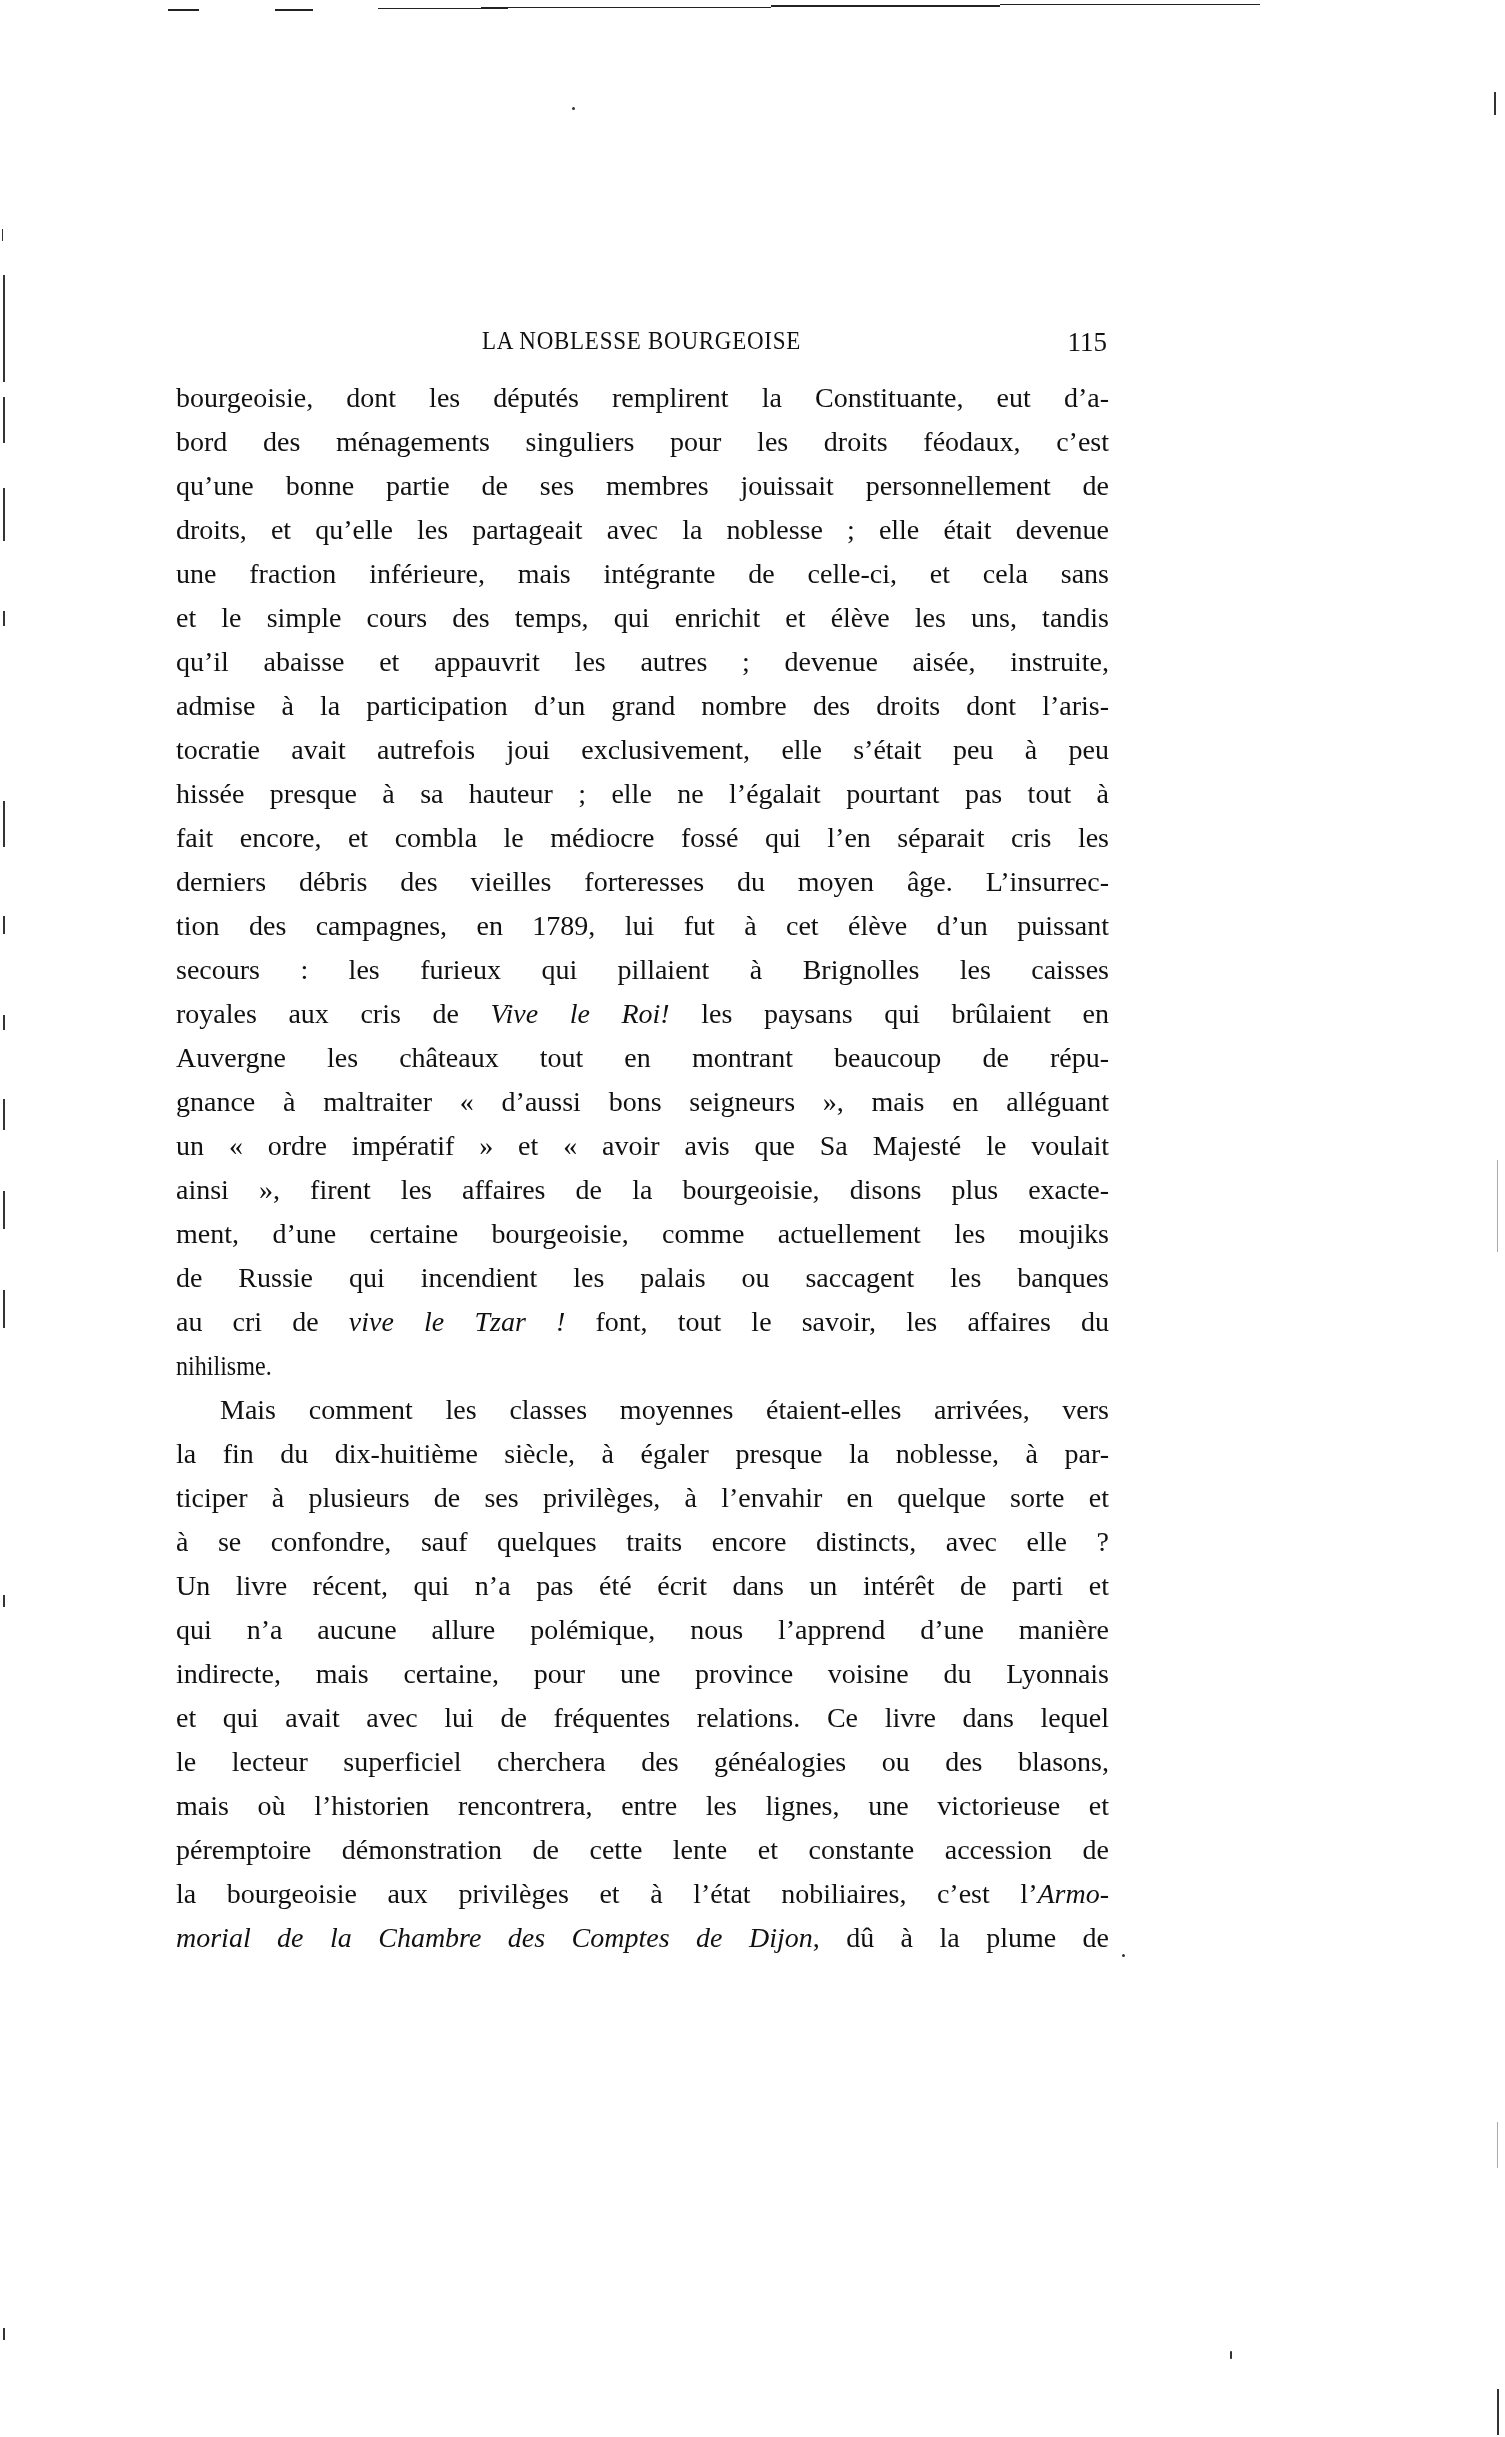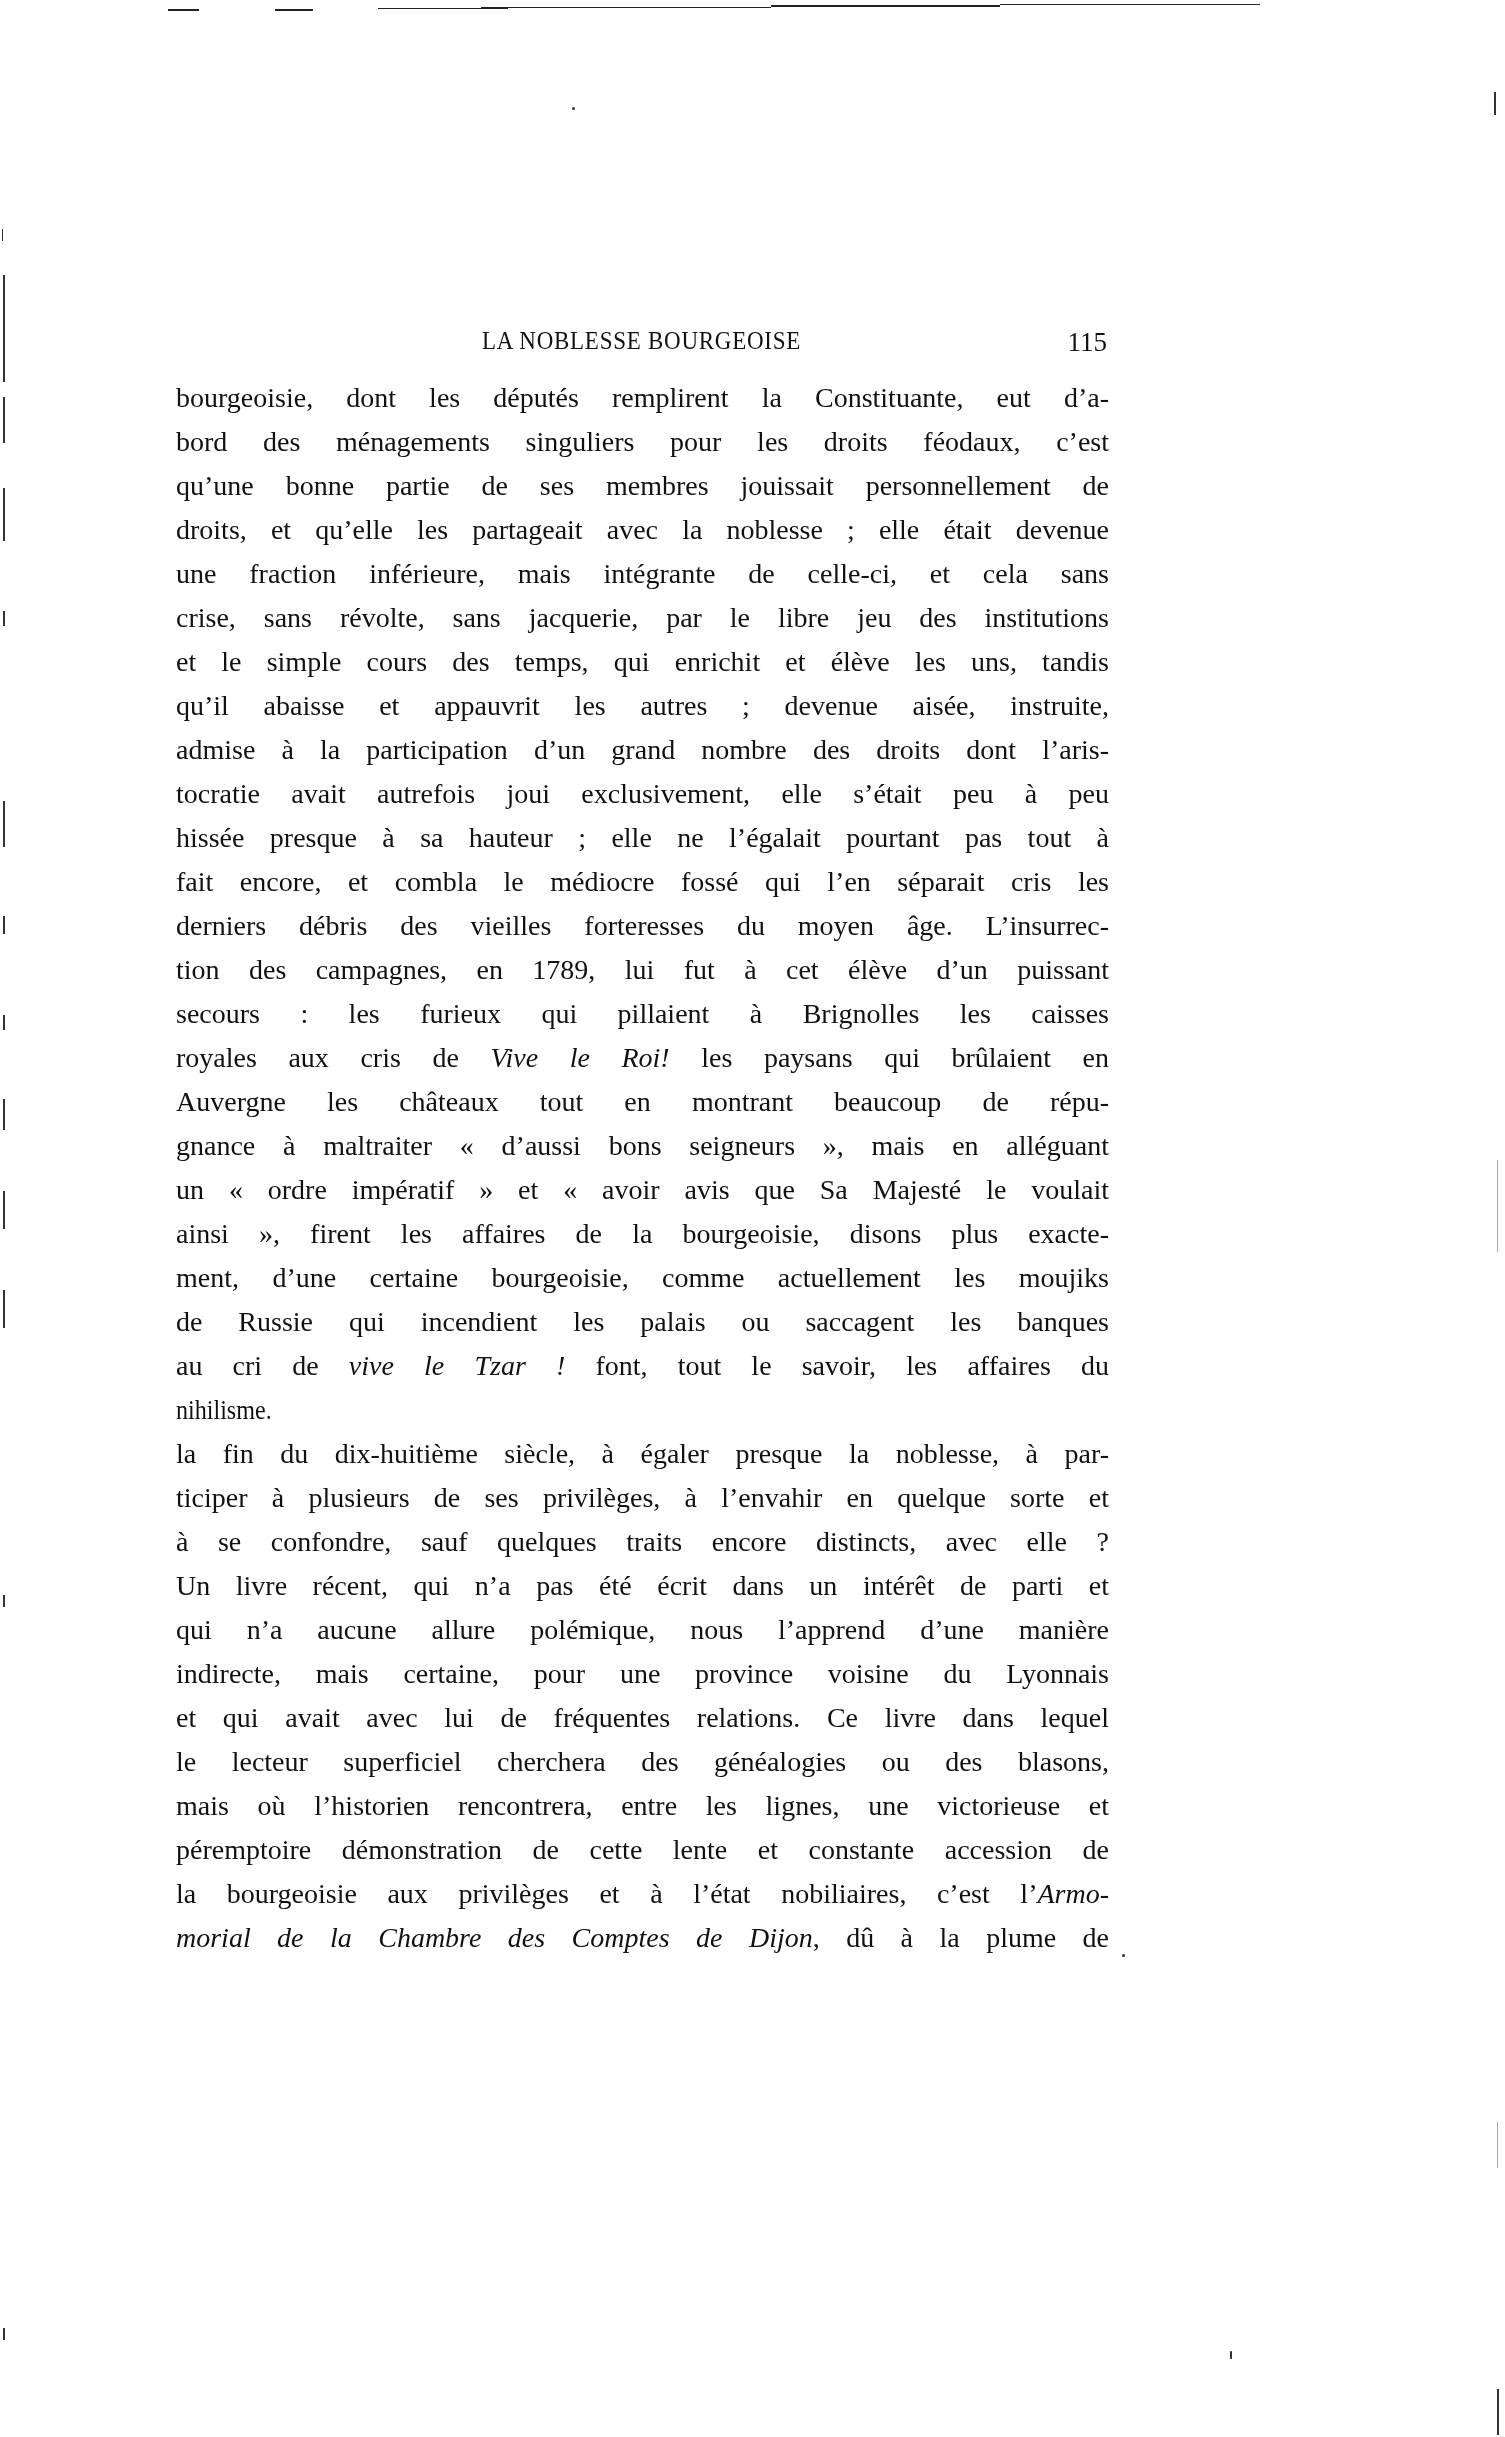--- a/index.html
+++ b/index.html
@@ -129,39 +129,39 @@
   <div class="running-title">LA NOBLESSE BOURGEOISE</div>
   <div class="page-number">115</div>
 </div>
 
 <div class="body-text" id="body-text">
     <div class="line"><span>bourgeoisie, dont les députés remplirent la Constituante, eut d’a-</span></div>
     <div class="line"><span>bord des ménagements singuliers pour les droits féodaux, c’est</span></div>
     <div class="line"><span>qu’une bonne partie de ses membres jouissait personnellement de</span></div>
     <div class="line"><span>droits, et qu’elle les partageait avec la noblesse ; elle était devenue</span></div>
     <div class="line"><span>une fraction inférieure, mais intégrante de celle-ci, et cela sans</span></div>
-    <div class="line"><span>crise, sans révolte, sans jacquerie, par le libre jeu des institutions</span></div>
     <div class="line"><span>et le simple cours des temps, qui enrichit et élève les uns, tandis</span></div>
     <div class="line"><span>qu’il abaisse et appauvrit les autres ; devenue aisée, instruite,</span></div>
     <div class="line"><span>admise à la participation d’un grand nombre des droits dont l’aris-</span></div>
     <div class="line"><span>tocratie avait autrefois joui exclusivement, elle s’était peu à peu</span></div>
     <div class="line"><span>hissée presque à sa hauteur ; elle ne l’égalait pourtant pas tout à</span></div>
     <div class="line"><span>fait encore, et combla le médiocre fossé qui l’en séparait cris les</span></div>
     <div class="line"><span>derniers débris des vieilles forteresses du moyen âge. L’insurrec-</span></div>
     <div class="line"><span>tion des campagnes, en 1789, lui fut à cet élève d’un puissant</span></div>
     <div class="line"><span>secours : les furieux qui pillaient à Brignolles les caisses</span></div>
     <div class="line"><span>royales aux cris de </span><i>Vive le Roi!</i><span> les paysans qui brûlaient en</span></div>
     <div class="line"><span>Auvergne les châteaux tout en montrant beaucoup de répu-</span></div>
     <div class="line"><span>gnance à maltraiter « d’aussi bons seigneurs », mais en alléguant</span></div>
     <div class="line"><span>un « ordre impératif » et « avoir avis que Sa Majesté le voulait</span></div>
     <div class="line"><span>ainsi », firent les affaires de la bourgeoisie, disons plus exacte-</span></div>
     <div class="line"><span>ment, d’une certaine bourgeoisie, comme actuellement les moujiks</span></div>
     <div class="line"><span>de Russie qui incendient les palais ou saccagent les banques</span></div>
     <div class="line"><span>au cri de </span><i>vive le Tzar !</i><span> font, tout le savoir, les affaires du</span></div>
     <div class="line last" style="white-space: nowrap; transform: scaleX(0.86);"><span>nihilisme.</span></div>
+    <div class="line indent"><span>Mais comment les classes moyennes étaient-elles arrivées, vers</span></div>
     <div class="line"><span>la fin du dix-huitième siècle, à égaler presque la noblesse, à par-</span></div>
     <div class="line"><span>ticiper à plusieurs de ses privilèges, à l’envahir en quelque sorte et</span></div>
     <div class="line"><span>à se confondre, sauf quelques traits encore distincts, avec elle ?</span></div>
     <div class="line"><span>Un livre récent, qui n’a pas été écrit dans un intérêt de parti et</span></div>
     <div class="line"><span>qui n’a aucune allure polémique, nous l’apprend d’une manière</span></div>
     <div class="line"><span>indirecte, mais certaine, pour une province voisine du Lyonnais</span></div>
     <div class="line"><span>et qui avait avec lui de fréquentes relations. Ce livre dans lequel</span></div>
     <div class="line"><span>le lecteur superficiel cherchera des généalogies ou des blasons,</span></div>
     <div class="line"><span>mais où l’historien rencontrera, entre les lignes, une victorieuse et</span></div>
     <div class="line"><span>péremptoire démonstration de cette lente et constante accession de</span></div>

